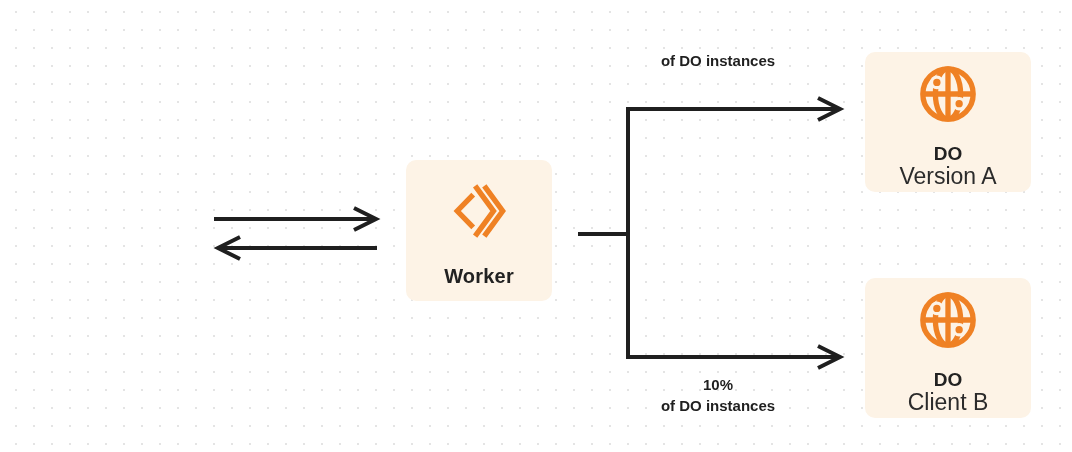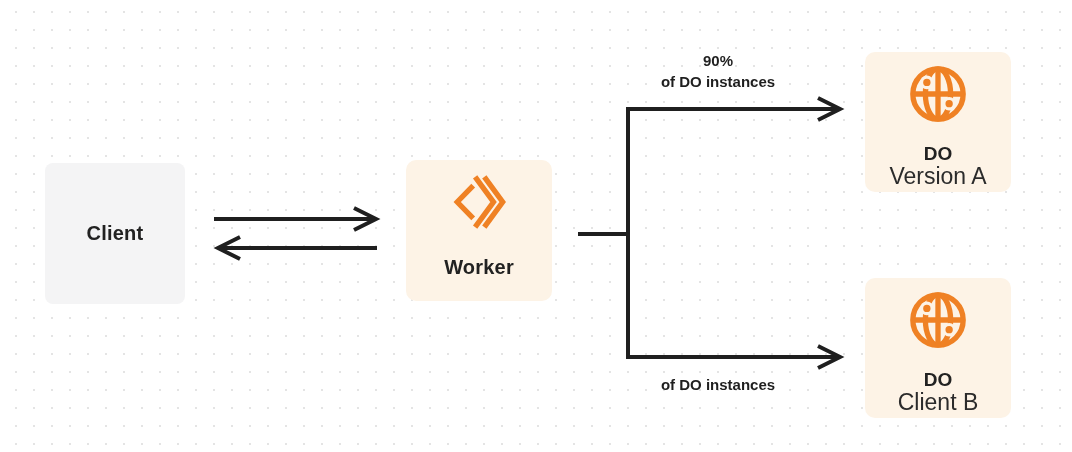--- a/index.html
+++ b/index.html
@@ -51,25 +51,25 @@
     width: 140px; height: 141px;
     background: var(--client-gray);
     border-radius: 8px;
   }
   .node-worker {
     left: 406px; top: 160px;
     width: 146px; height: 141px;
     background: var(--cream);
     border-radius: 10px;
     justify-content: flex-start;
-    padding-top: 12px;
+    padding-top: 21px;
   }
   .node-do {
     left: 865px;
-    width: 146px; height: 140px;
+    width: 166px; height: 140px;
     background: var(--cream);
     border-radius: 10px;
     justify-content: flex-start;
     padding-top: 11px;
   }
   .node-do-a { top: 52px; }
   .node-do-b { top: 278px; }
   .node-label {
     font-size: 20px;
     font-weight: 700;
@@ -125,23 +125,20 @@
     <path d="M377,248 L218,248"></path>
     <path d="M240,237 L218,248 L240,259"></path>
 
     <path d="M578,234 L630,234"></path>
 
     <path d="M836,109 L628,109 L628,357 L836,357"></path>
     <path d="M818,98 L840,109 L818,120"></path>
     <path d="M818,346 L840,357 L818,368"></path>
   </svg>
 
-  <div class="node node-client">
-    <span class="node-label">Client</span>
-  </div>
 
   <div class="node node-worker">
     <span>
       <svg width="58" height="60" viewBox="0 0 60 60">
         <path class="icon-stroke" d="M24,13 L7.5,30 L24,47"></path>
         <path class="icon-stroke" d="M26,4 L45,30 L26,56"></path>
         <path class="icon-stroke" d="M35.5,4 L54.5,30 L35.5,56"></path>
       </svg>
     </span>
     <span class="node-label">Worker</span>
@@ -175,20 +172,20 @@
         <circle class="dot-fill" cx="20.5" cy="20" r="3.8"></circle>
         <circle class="halo" cx="43.5" cy="42" r="7"></circle>
         <circle class="dot-fill" cx="43.5" cy="42" r="3.8"></circle>
       </svg>
     </span>
     <span class="do-title">DO</span>
     <span class="do-subtitle">Client B</span>
   </div>
 
   <div class="edge-label edge-label-top">
-    <div>90%</div>
     <div>of DO instances</div>
   </div>
   <div class="edge-label edge-label-bottom">
+    <div>10%</div>
     <div>of DO instances</div>
   </div>
 
 </div>
 
 </body></html>

